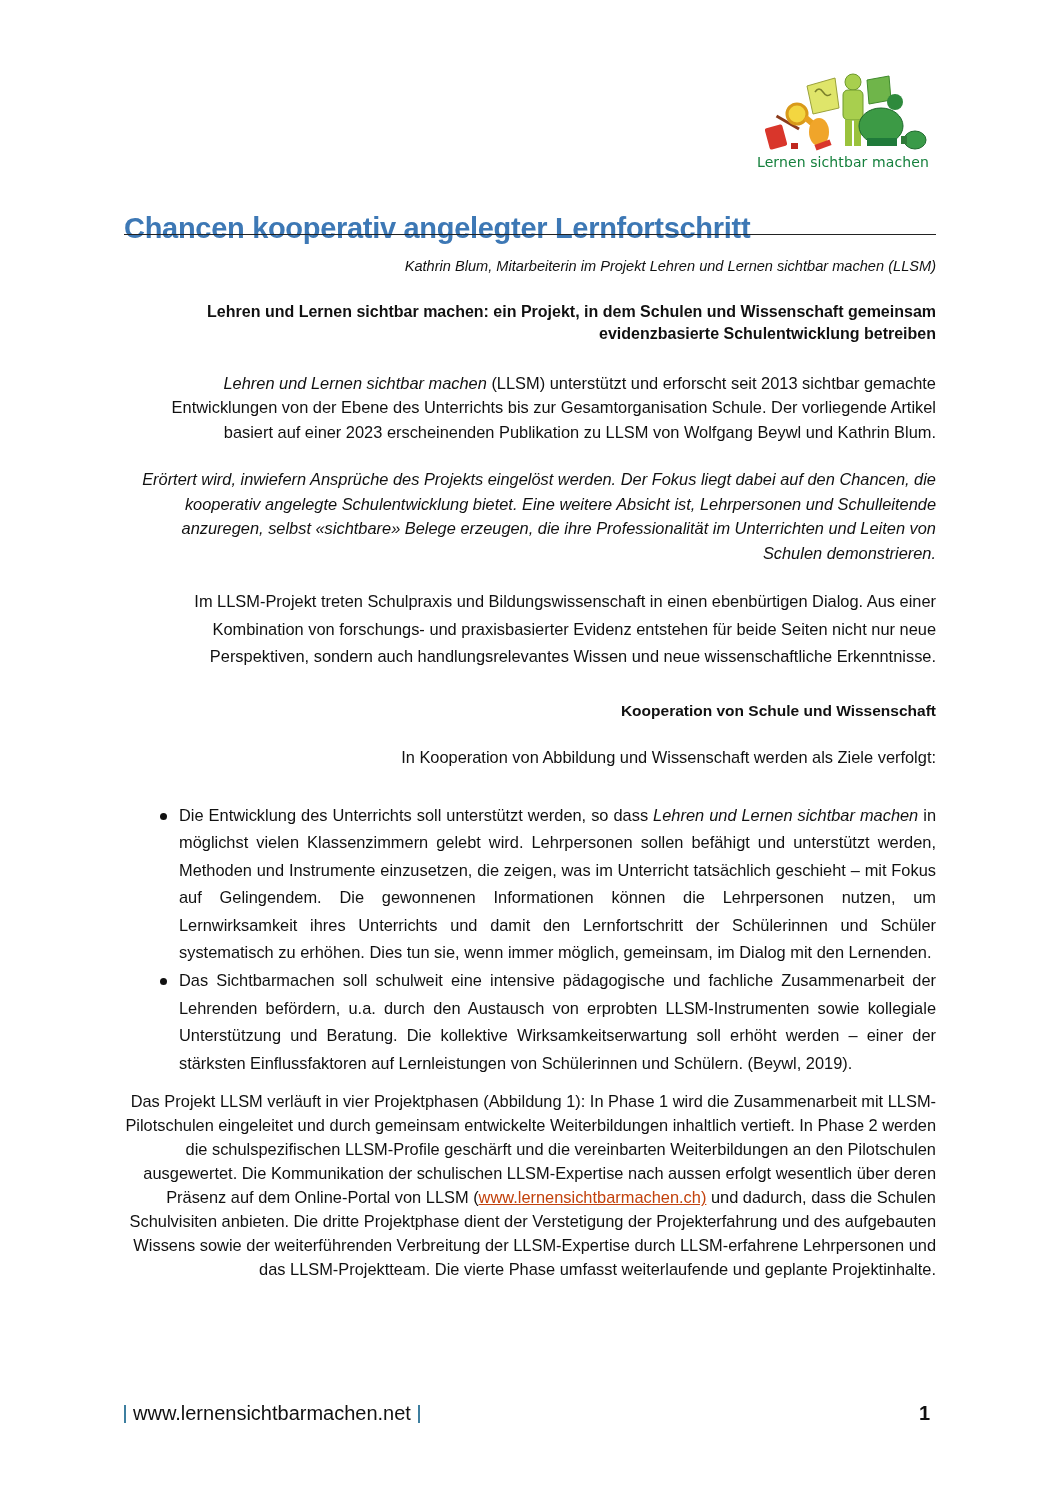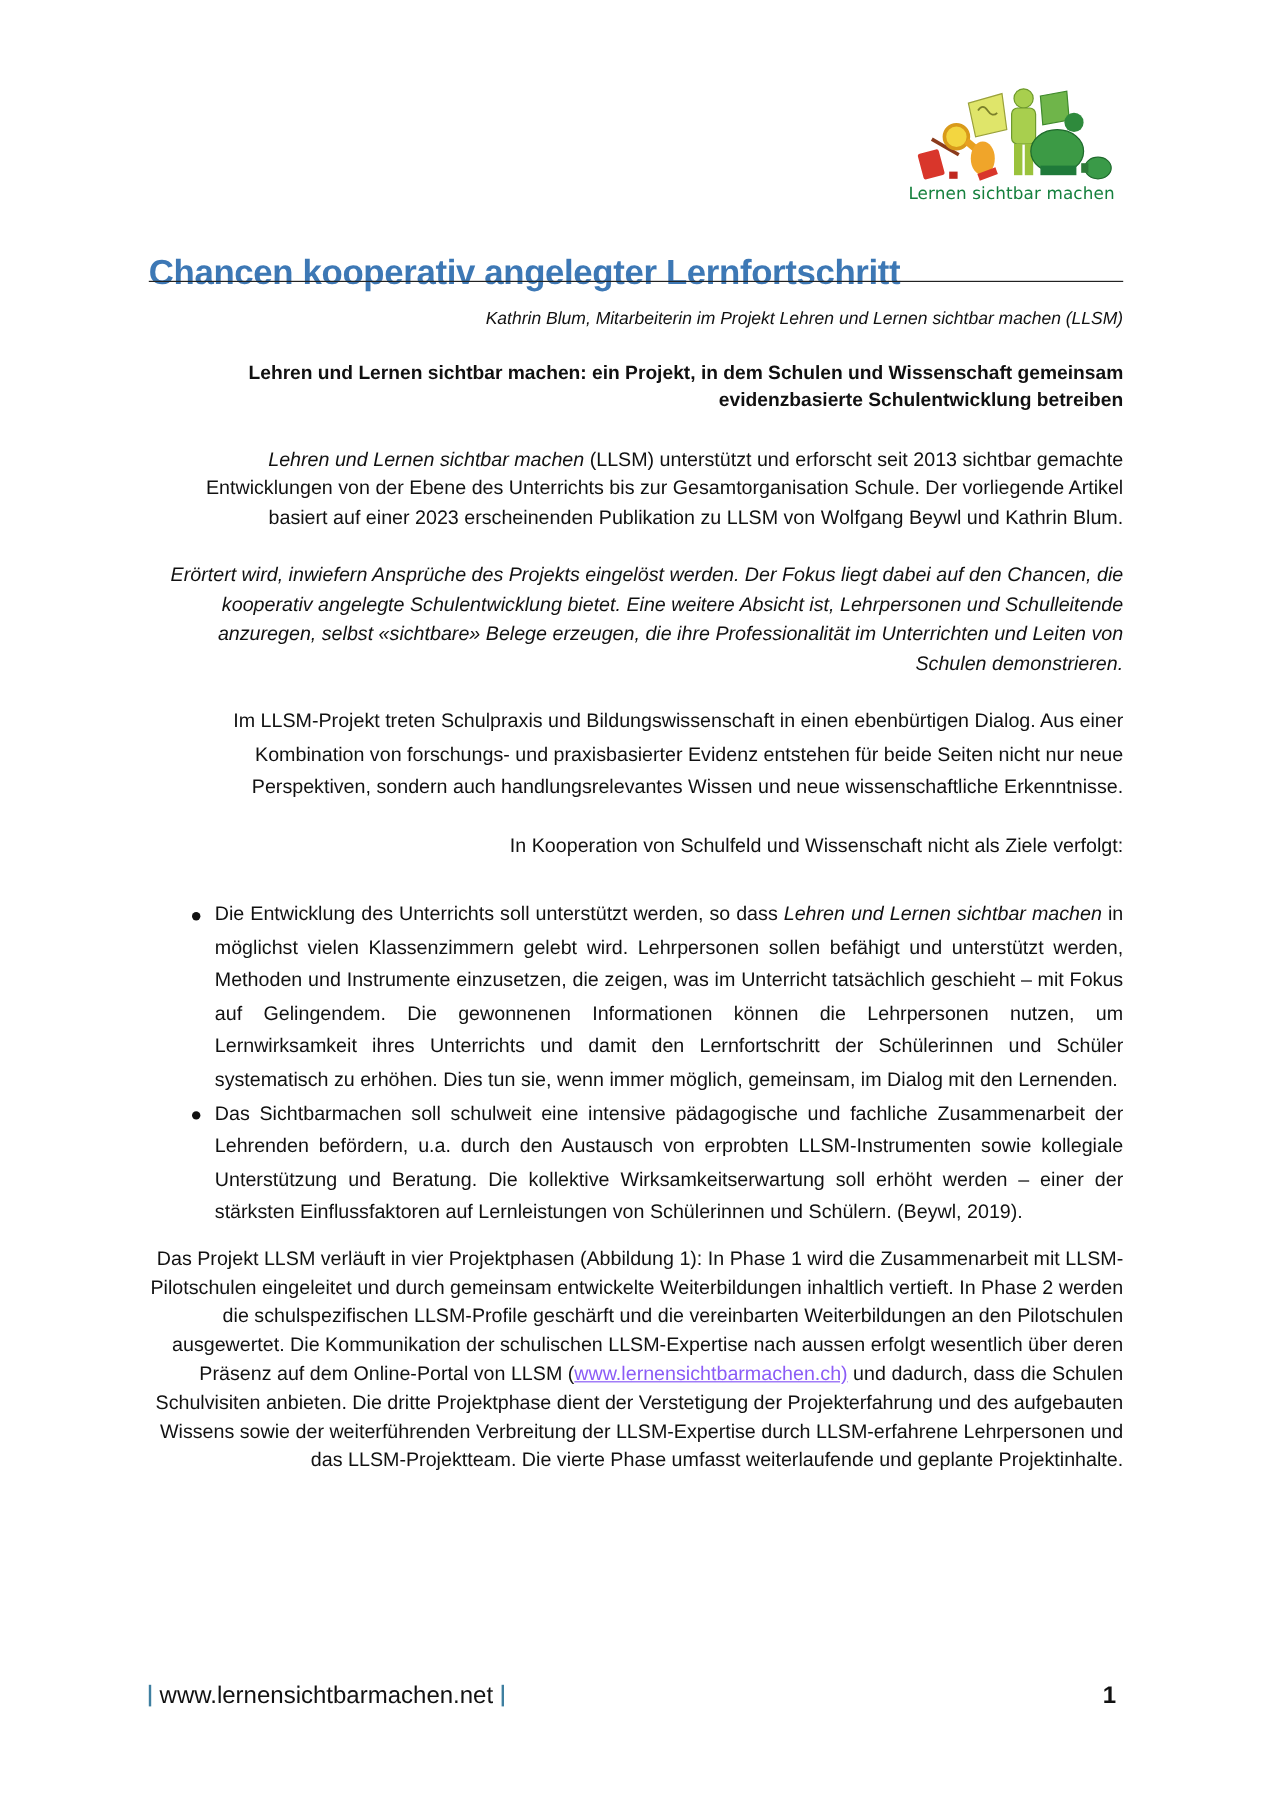--- a/index.html
+++ b/index.html
@@ -43,21 +43,21 @@
       list-style: none; margin: 32px 0 0 0; padding: 0;
     }
     ul.goals li {
       position: relative; padding-left: 55px; line-height: 27.6px; text-align: justify;
     }
     ul.goals li .bullet {
       position: absolute; left: 36px; top: 11px; width: 7px; height: 7px;
       border-radius: 50%; background: #111;
     }
     .phases { margin-top: 12px !important; line-height: 24px; }
-    .link { color: #8b5cf6; text-decoration: underline; }
+    .link { color: #c2410c; text-decoration: underline; }
     em { font-style: italic; }
     .footer {
       position: absolute; left: 124px; top: 1402px; width: 812px; height: 22px;
       font-size: 20px;
     }
     .footer .bar {
       display: inline-block; width: 2px; height: 18px; background: #3e7fa0;
       vertical-align: -3px;
     }
     .footer .url { margin: 0 7px; }
@@ -107,22 +107,23 @@
   <p class="author">Kathrin Blum, Mitarbeiterin im Projekt Lehren und Lernen sichtbar machen (LLSM)</p>
 
   <p class="lead-heading">Lehren und Lernen sichtbar machen: ein Projekt, in dem Schulen und Wissenschaft gemeinsam evidenzbasierte Schulentwicklung betreiben</p>
 
   <p class="justify p1"><em>Lehren und Lernen sichtbar machen</em><span> (LLSM) unterstützt und erforscht seit 2013 sichtbar gemachte Entwicklungen von der Ebene des Unterrichts bis zur Gesamtorganisation Schule. Der vorliegende Artikel basiert auf einer 2023 erscheinenden Publikation zu LLSM von Wolfgang Beywl und Kathrin Blum.</span></p>
 
   <p class="justify p2">Erörtert wird, inwiefern Ansprüche des Projekts eingelöst werden. Der Fokus liegt dabei auf den Chancen, die kooperativ angelegte Schulentwicklung bietet. Eine weitere Absicht ist, Lehrpersonen und Schulleitende anzuregen, selbst «sichtbare» Belege erzeugen, die ihre Professionalität im Unterrichten und Leiten von Schulen demonstrieren.</p>
 
   <p class="justify p3">Im LLSM-Projekt treten Schulpraxis und Bildungswissenschaft in einen ebenbürtigen Dialog. Aus einer Kombination von forschungs- und praxisbasierter Evidenz entstehen für beide Seiten nicht nur neue Perspektiven, sondern auch handlungsrelevantes Wissen und neue wissenschaftliche Erkenntnisse.</p>
 
+  <p class="sub-heading">Kooperation von Schule und Wissenschaft</p>
 
-  <p class="intro">In Kooperation von Schulfeld und Wissenschaft nicht als Ziele verfolgt:</p>
+  <p class="intro">In Kooperation von Abbildung und Wissenschaft werden als Ziele verfolgt:</p>
 
   <ul class="goals">
     <li>
       <span class="bullet"></span><span>Die Entwicklung des Unterrichts soll unterstützt werden, so dass </span><em>Lehren und Lernen sichtbar machen</em><span> in möglichst vielen Klassenzimmern gelebt wird. Lehrpersonen sollen befähigt und unterstützt werden, Methoden und Instrumente einzusetzen, die zeigen, was im Unterricht tatsächlich geschieht – mit Fokus auf Gelingendem. Die gewonnenen Informationen können die Lehrpersonen nutzen, um Lernwirksamkeit ihres Unterrichts und damit den Lernfortschritt der Schülerinnen und Schüler systematisch zu erhöhen. Dies tun sie, wenn immer möglich, gemeinsam, im Dialog mit den Lernenden.</span>
     </li>
     <li>
       <span class="bullet"></span><span>Das Sichtbarmachen soll schulweit eine intensive pädagogische und fachliche Zusammenarbeit der Lehrenden befördern, u.a. durch den Austausch von erprobten LLSM-Instrumenten sowie kollegiale Unterstützung und Beratung. Die kollektive Wirksamkeitserwartung soll erhöht werden – einer der stärksten Einflussfaktoren auf Lernleistungen von Schülerinnen und Schülern. (Beywl, 2019).</span>
     </li>
   </ul>
 

